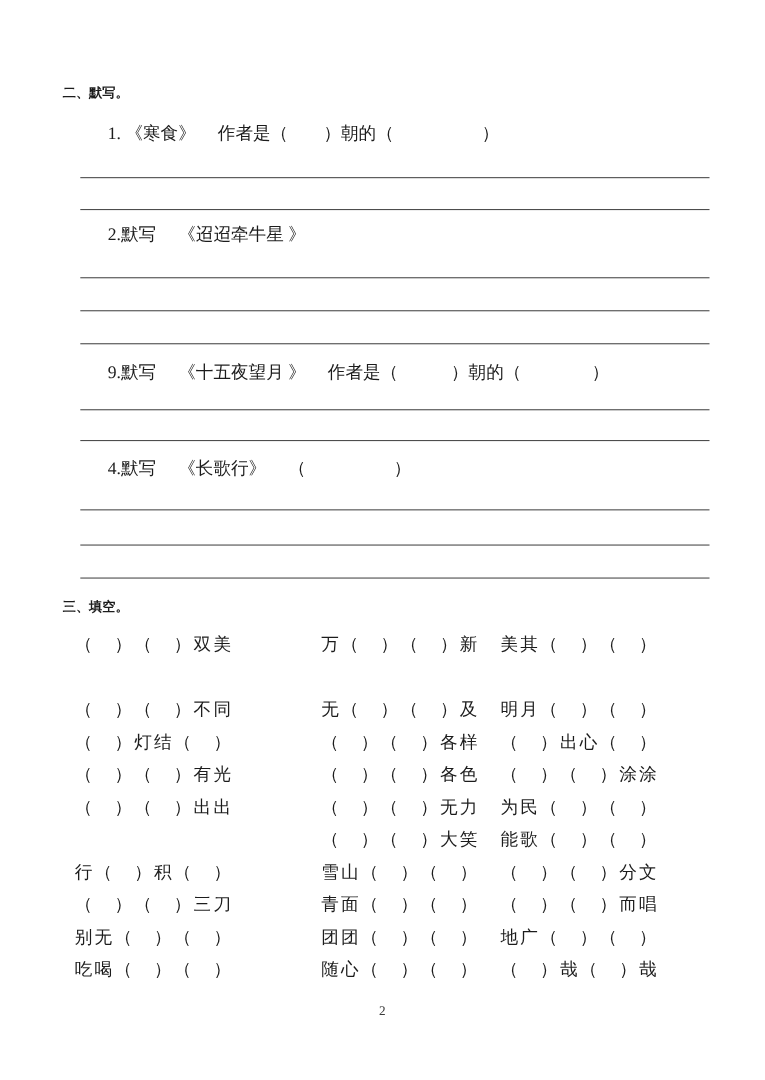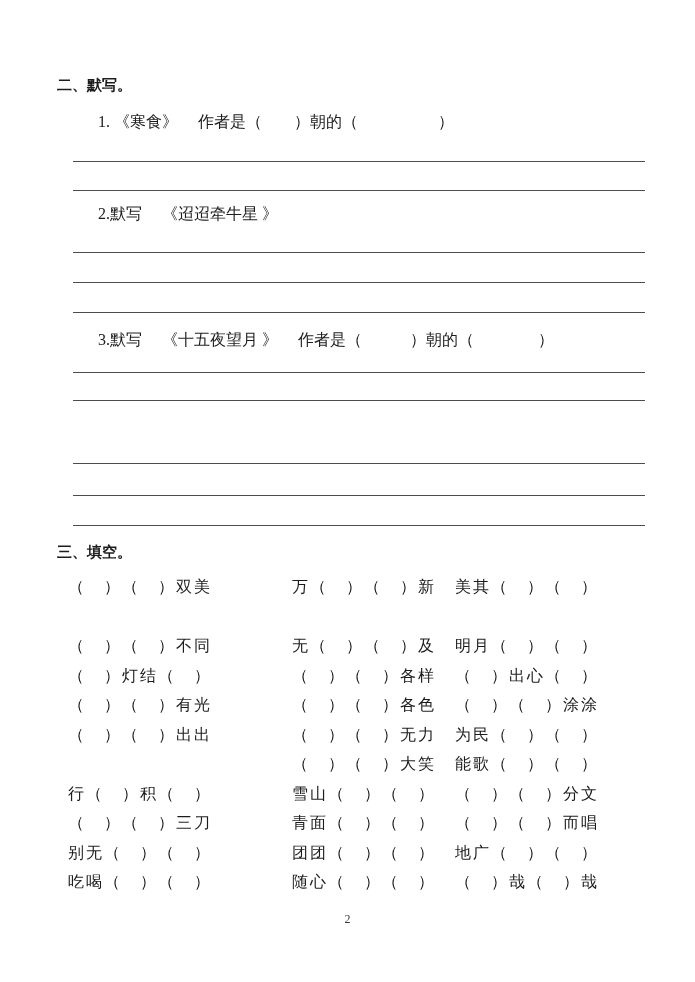--- a/index.html
+++ b/index.html
@@ -11,21 +11,21 @@
     background:#ffffff;
     font-family:"Liberation Serif","DejaVu Serif",serif;
     color:#1c1c1c;
     overflow:hidden;
   }
   .sec-title {
     position:absolute;
     left:57px;
     font-family:"Liberation Sans","DejaVu Sans",sans-serif;
     font-weight:bold;
-    font-size:15px;
+    font-size:12px;
     line-height:21px;
     white-space:pre;
   }
   .item {
     position:absolute;
     left:75px;
     font-size:16px;
     line-height:21px;
     white-space:pre;
     margin-left:23px;
@@ -73,24 +73,25 @@
 
   <div class="item" style="top:111px">1. 《寒食》　 作者是（　　）朝的（　　　　　）</div>
   <div class="line" style="top:161px"></div>
   <div class="line" style="top:189.5px"></div>
 
   <div class="item" style="top:203px">2.默写　 《迢迢牵牛星 》</div>
   <div class="line" style="top:252px"></div>
   <div class="line" style="top:282px"></div>
   <div class="line" style="top:311.5px"></div>
 
-  <div class="item" style="top:329px">3.默写　 《十五夜望月 》　 作者是（　　　）朝的（　　　　）</div>
+  <div class="item" style="top:329px">9.默写　 《十五夜望月 》　 作者是（　　　）朝的（　　　　）</div>
   <div class="line" style="top:372px"></div>
   <div class="line" style="top:400px"></div>
 
+  <div class="item" style="top:416px">4.默写　 《长歌行》　 （　　　　　）</div>
   <div class="line" style="top:463px"></div>
   <div class="line" style="top:494.5px"></div>
   <div class="line" style="top:524.5px"></div>
 
   <div class="sec-title" style="top:541px">三、填空。</div>
 
   <div class="row" style="top:576px">
     <span class="cell c0">（　）（　）双美</span>
     <span class="cell c1">万（　）（　）新</span>
     <span class="cell c2">美其（　）（　）</span>

